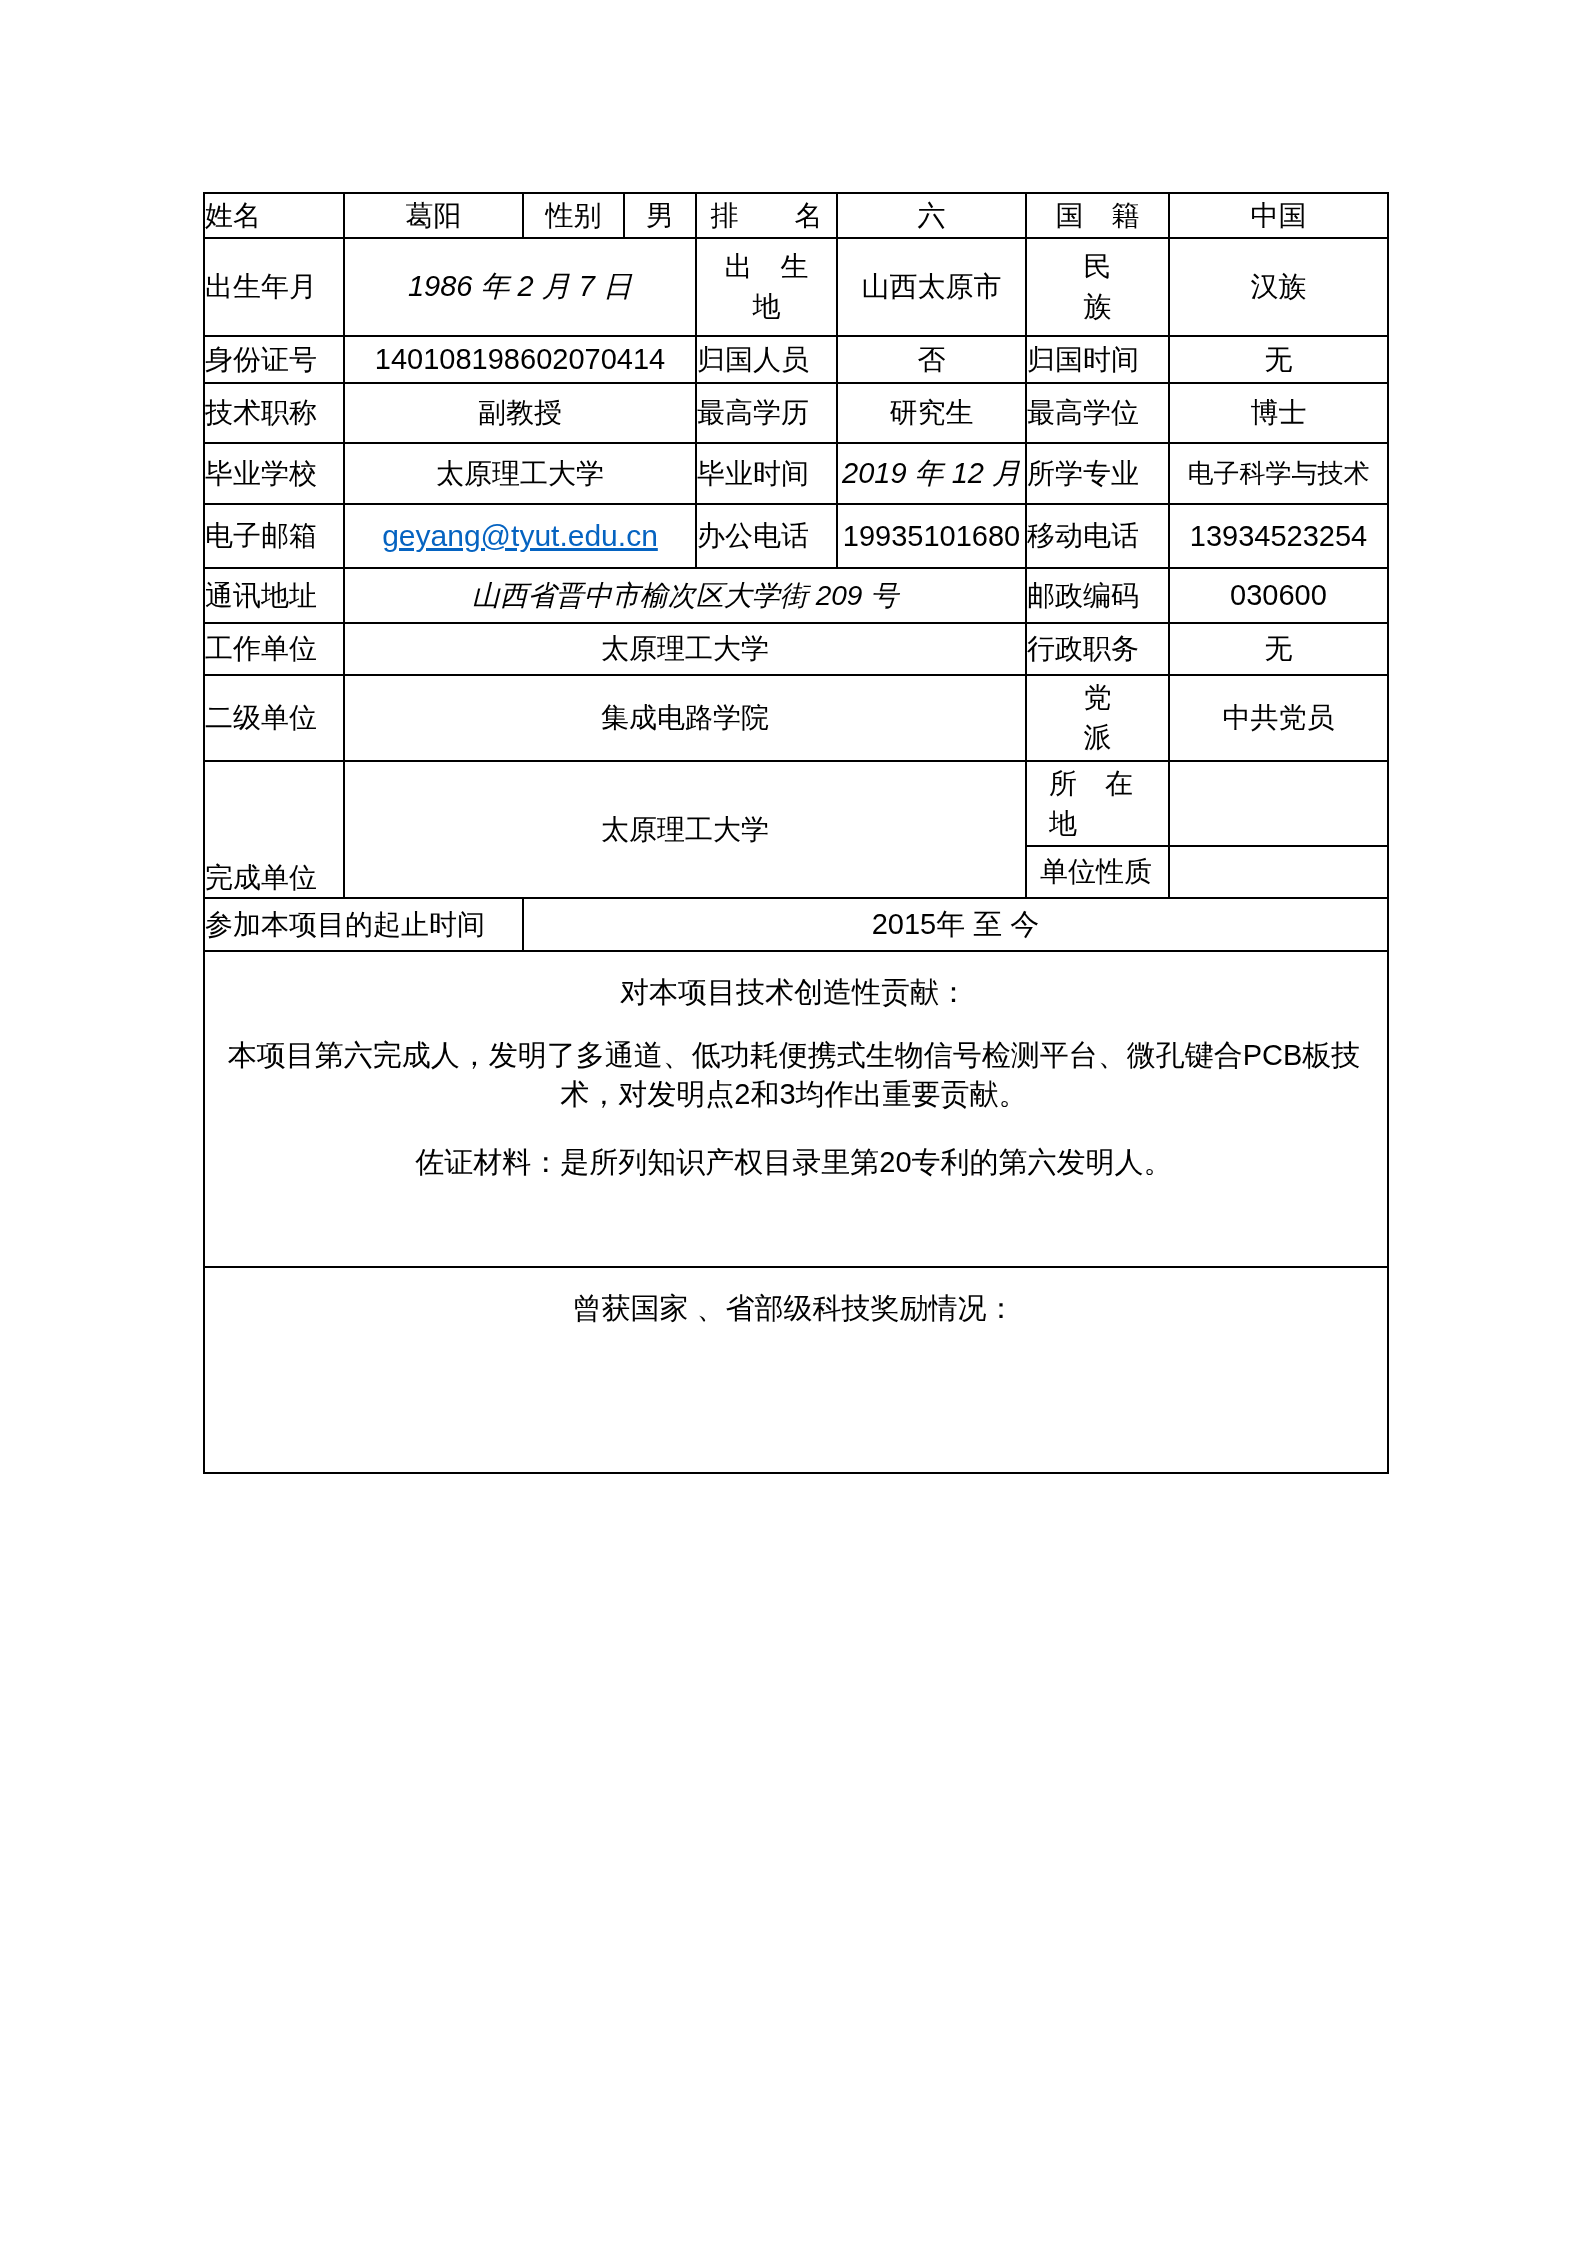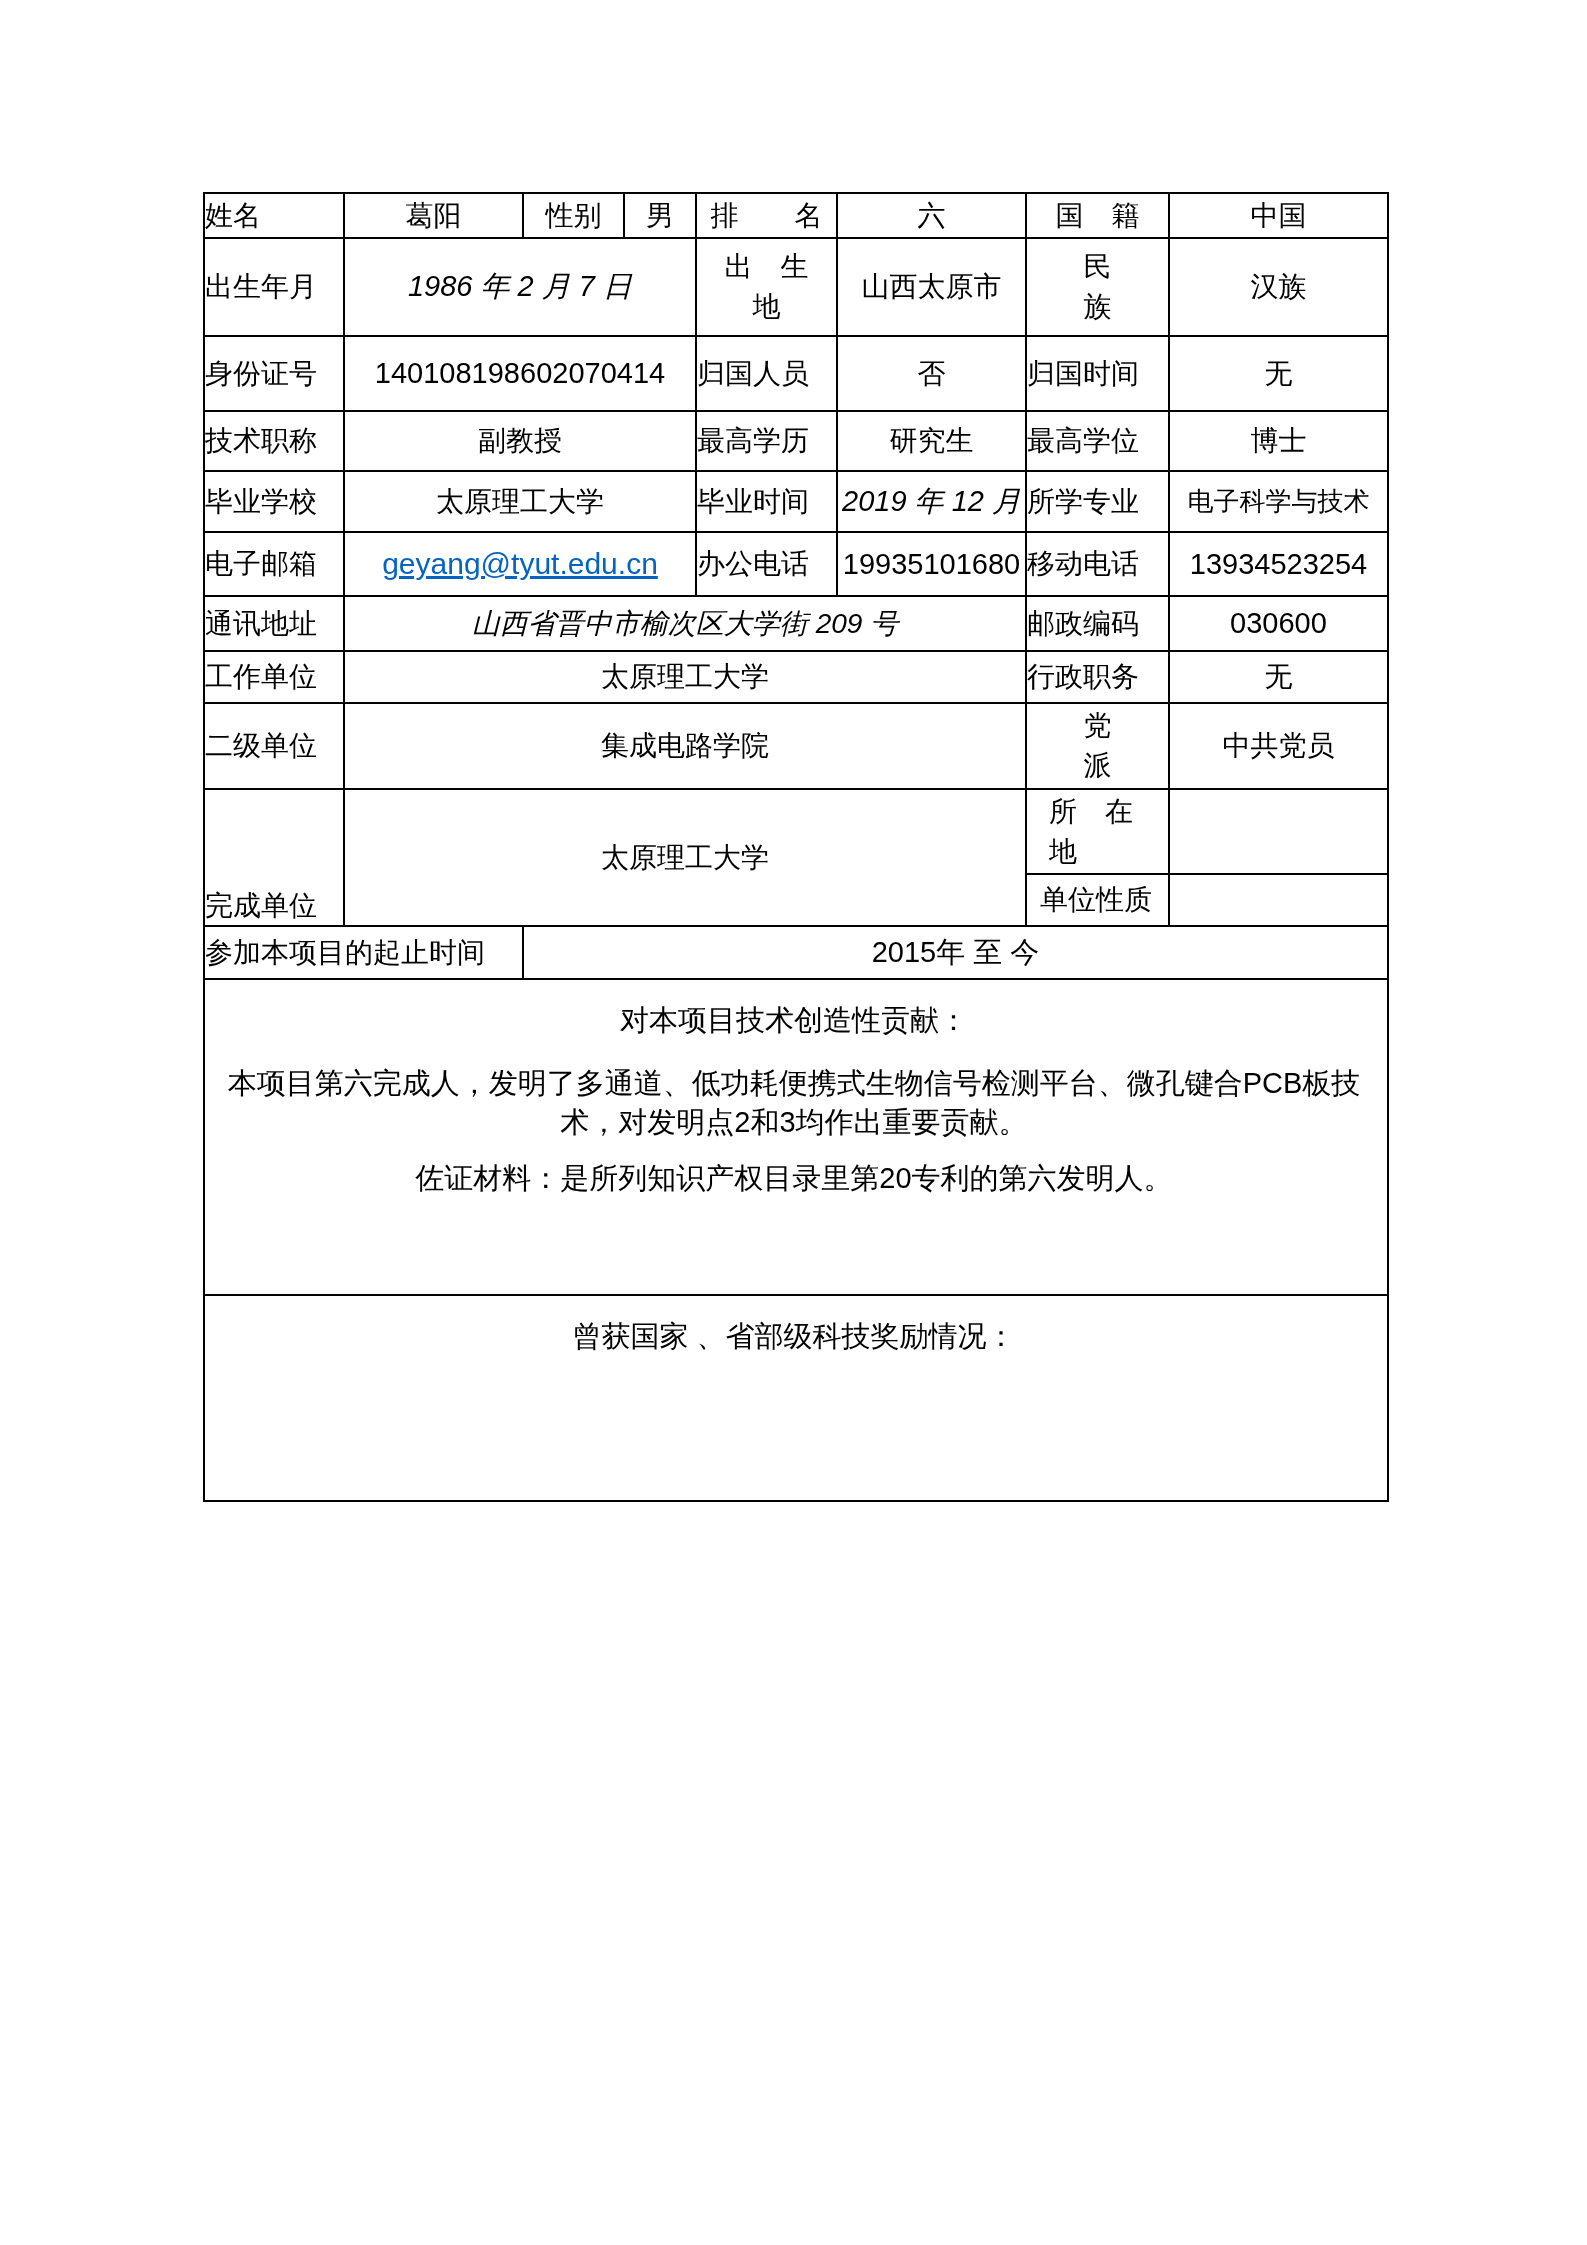--- a/index.html
+++ b/index.html
@@ -21,21 +21,21 @@
   .val-n{font-family:"Liberation Sans",sans-serif;font-size:29px;text-align:center;}
   .val-e{font-family:"Liberation Sans",sans-serif;font-size:30px;text-align:center;}
   a.email{color:#0563C1;text-decoration:underline;cursor:pointer;}
   .bottomalign{vertical-align:bottom !important;padding-bottom:16px;}
   
   .bigcell{vertical-align:top !important;text-align:center;
            font-family:"Liberation Sans",sans-serif;font-size:29px;
            padding:22px 18px 0 14px !important;}
   .bigcell p{margin:0;}
   .bigcell .title{margin-bottom:26px;line-height:36px;}
-  .bigcell .body{line-height:39px;margin-bottom:18px;}
+  .bigcell .body{line-height:39px;margin-bottom:30px;}
   .bigcell .evidence{line-height:36px;}
   .r11lab{font-size:28px;margin-left:48px;}
 </style>
 </head>
 <body>
 
 <div class="page">
   <div class="form">
     <table class="grid">
       <colgroup>
@@ -69,21 +69,21 @@
           <div class="ln">地</div>
         </td>
         <td class="val-s">山西太原市</td>
         <td class="labc">
           <div class="ln">民</div>
           <div class="ln">族</div>
         </td>
         <td class="val-s">汉族</td>
       </tr>
 
-      <tr style="height:75px">
+      <tr style="height:47px">
         <td class="lab">身份证号</td>
         <td class="val-n" colspan="3">140108198602070414</td>
         <td class="lab2">归国人员</td>
         <td class="val-s">否</td>
         <td class="lab2">归国时间</td>
         <td class="val-s">无</td>
       </tr>
 
       <tr style="height:60px">
         <td class="lab">技术职称</td>

